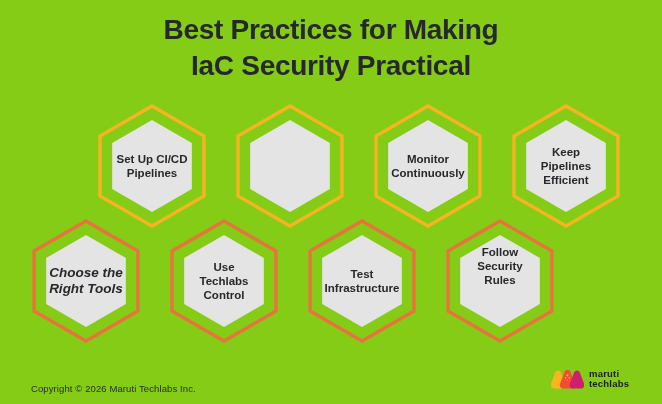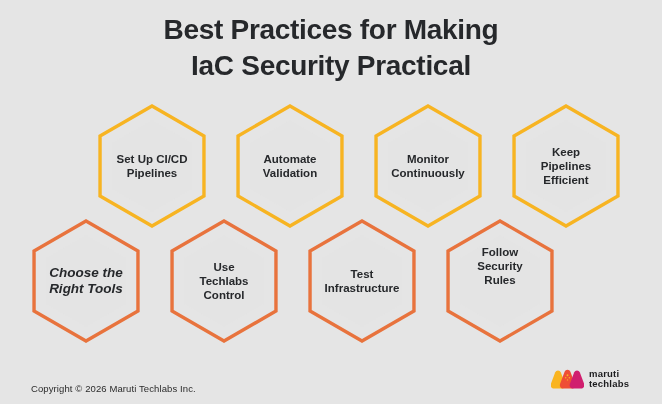--- a/index.html
+++ b/index.html
@@ -12,21 +12,21 @@
     background: #ffffff;
     font-family: "Liberation Sans", sans-serif;
     overflow: hidden;
     position: relative;
   }
 
   #canvas {
     position: relative;
     width: 662px;
     height: 404px;
-    background: #e5e5e5;
+    background: #84cc16;
   }
 
   
   .title-block {
     position: absolute;
     top: 12px;
     left: 0;
     width: 662px;
     text-align: center;
   }
@@ -137,22 +137,20 @@
           <polygon points="362.00,221.00 413.96,251.00 413.96,311.00 362.00,341.00 310.04,311.00 310.04,251.00" fill="none" stroke="#e8733d" stroke-width="3.4" stroke-linejoin="miter"></polygon>
           <polygon points="362.00,235.00 401.84,258.00 401.84,304.00 362.00,327.00 322.16,304.00 322.16,258.00" fill="#e4e4e4" stroke="none"></polygon>
         </g>
         <g>
           <polygon points="500.00,221.00 551.96,251.00 551.96,311.00 500.00,341.00 448.04,311.00 448.04,251.00" fill="none" stroke="#e8733d" stroke-width="3.4" stroke-linejoin="miter"></polygon>
           <polygon points="500.00,235.00 539.84,258.00 539.84,304.00 500.00,327.00 460.16,304.00 460.16,258.00" fill="#e4e4e4" stroke="none"></polygon>
         </g>
       </svg>
   <div class="hex-label sm" style="left: 152px; top: 166px;">Set Up CI/CD
 Pipelines</div>
-      <div class="hex-label sm" style="left: 290px; top: 166px;">Automate
-Validation</div>
       <div class="hex-label sm" style="left: 428px; top: 166px;">Monitor
 Continuously</div>
       <div class="hex-label sm" style="left: 566px; top: 166px;">Keep
 Pipelines
 Efficient</div>
       <div class="hex-label lg" style="left: 86px; top: 281px; font-style: italic;">Choose the
 Right Tools</div>
       <div class="hex-label sm" style="left: 224px; top: 281px;">Use
 Techlabs
 Control</div>

